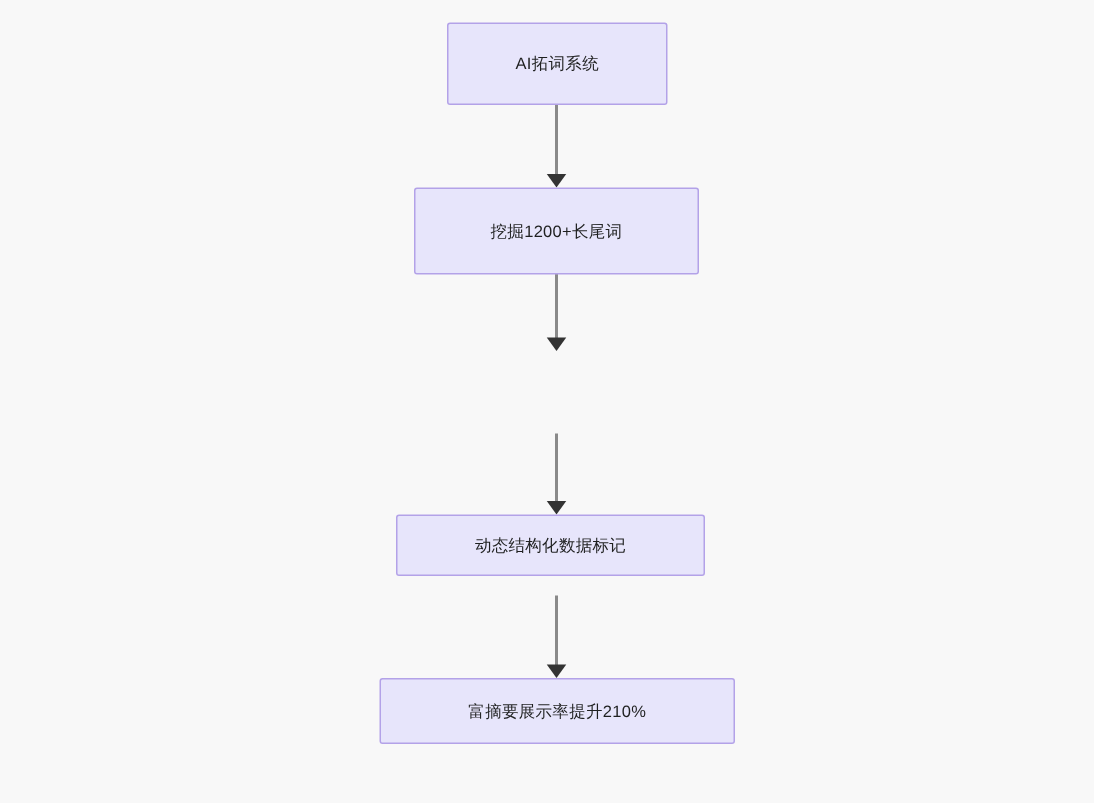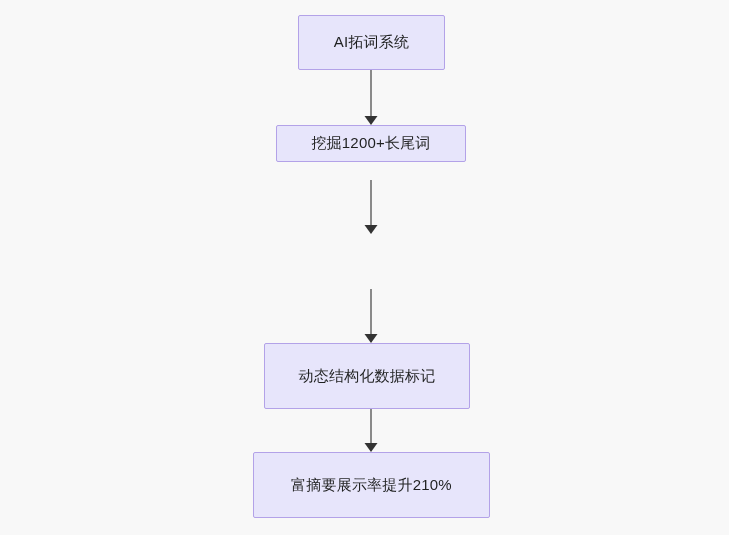--- a/index.html
+++ b/index.html
@@ -21,21 +21,21 @@
   .node {
     position: absolute;
     box-sizing: border-box;
     background: #e7e5fb;
     border: 1.6px solid #b3a2e8;
     border-radius: 2px;
     display: flex;
     align-items: center;
     justify-content: center;
     color: #1f2020;
-    font-size: 15px;
+    font-size: 11px;
     letter-spacing: 0.2px;
     white-space: nowrap;
   }
   .edge {
     position: absolute;
     left: 0;
     top: 0;
     width: 729px;
     height: 535px;
     pointer-events: none;
@@ -69,26 +69,26 @@
     <g>
       <line x1="371" y1="397" x2="371" y2="444"></line>
       <polygon points="364.5,443 377.5,443 371,452"></polygon>
     </g>
   </svg>
 
   <div class="node" style="left:298px; top:15px; width:147px; height:55px;">
     <span>AI拓词系统</span>
   </div>
 
-  <div class="node" style="left:276px; top:125px; width:190px; height:37px;">
+  <div class="node" style="left:276px; top:125px; width:190px; height:58px;">
     <span>挖掘1200+长尾词</span>
   </div>
 
 
-  <div class="node" style="left:264px; top:343px; width:206px; height:66px;text-align:center;">
+  <div class="node" style="left:264px; top:343px; width:206px; height:41px;text-align:center;">
     <span>动态结构化数据标记</span>
   </div>
 
-  <div class="node" style="left:253px; top:452px; width:237px; height:66px;">
+  <div class="node" style="left:253px; top:452px; width:237px; height:44px;">
     <span>富摘要展示率提升210%</span>
   </div>
 
 </div>
 
 </body></html>

